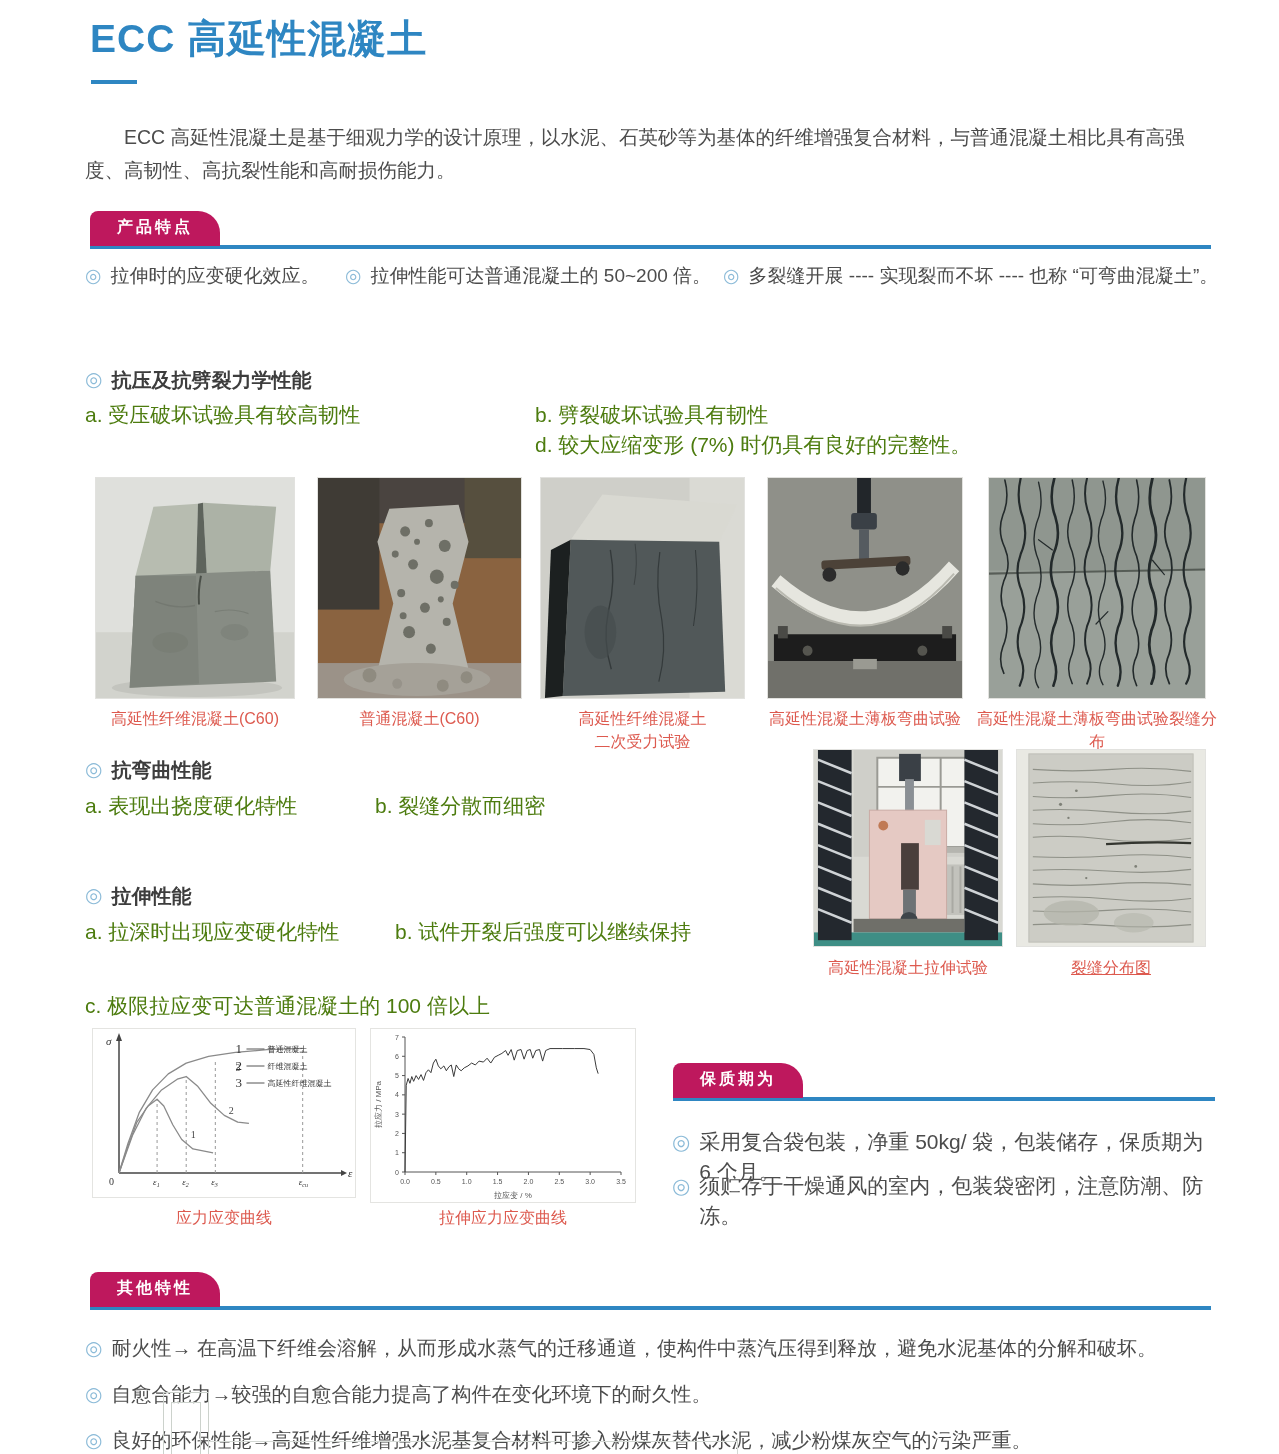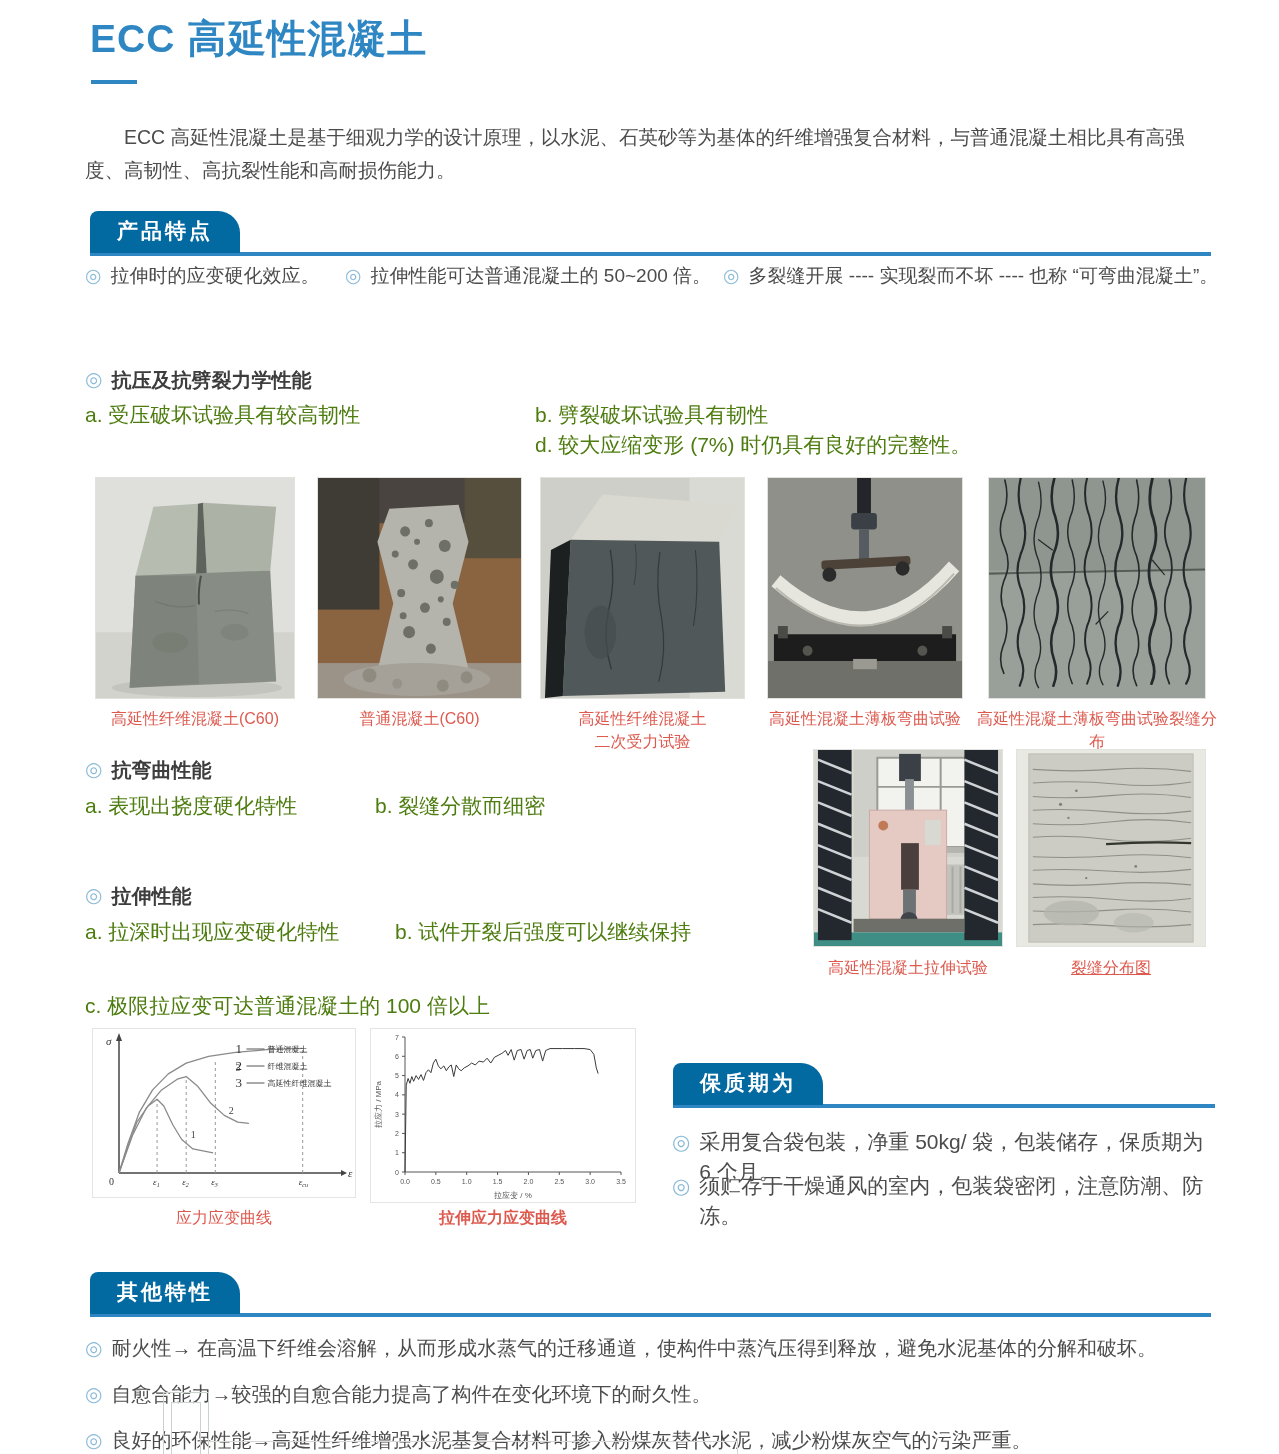--- a/index.html
+++ b/index.html
@@ -2,21 +2,21 @@
 <html><head>
 <meta charset="utf-8">
 <style>
   html,body{margin:0;padding:0;background:#ffffff;}
   #page{position:relative;width:1279px;height:1454px;background:#fff;overflow:hidden;
         font-family:"Liberation Sans","DejaVu Sans",sans-serif;color:#4c4c4c;}
   .abs{position:absolute;}
   .page-title{font-size:39px;font-weight:700;color:#2e86c2;letter-spacing:1px;}
   .title-bar{background:#2e86c2;height:4px;}
   .intro{font-size:19.5px;line-height:33px;text-indent:2em;color:#4c4c4c;}
-  .sec-tab{display:inline-block;background:#0369a1;color:#fff;font-size:21px;font-weight:700;
+  .sec-tab{display:inline-block;background:#be185d;color:#fff;font-size:16px;font-weight:700;
            padding:6px 27px 8px;border-radius:8px 22px 0 0;letter-spacing:3px;}
   .sec-line{height:4px;background:#2e86c2;margin-top:-1px;}
   .bullet{display:flex;align-items:flex-start;font-size:19px;color:#4c4c4c;line-height:27px;}
   .ring{color:#8cbbd8;margin-right:9px;flex:0 0 auto;}
   .bullet-lg{font-size:21px;line-height:30px;}
   .bullet-md{font-size:20px;line-height:28px;}
   .sub-title{display:flex;align-items:flex-start;font-size:20px;font-weight:700;color:#3d3d3d;}
   .sub-title .ring{font-weight:400;}
   .item{font-size:21px;color:#4d7c0f;}
   .photo{border:1px solid #e2e2df;background:#fff;box-sizing:border-box;overflow:hidden;}
@@ -347,21 +347,21 @@
         <line x1="31" y1="27.285714285714292" x2="34" y2="27.285714285714292" stroke="#555" stroke-width="1"></line>
         <text x="28" y="29.785714285714292" font-size="7" fill="#555" text-anchor="end">6</text>
         <line x1="31" y1="8" x2="34" y2="8" stroke="#555" stroke-width="1"></line>
         <text x="28" y="10.5" font-size="7" fill="#555" text-anchor="end">7</text>
         <text x="142" y="169" font-size="8" fill="#555" text-anchor="middle">拉应变 / %</text>
         <text x="10" y="75.5" font-size="8" fill="#555" text-anchor="middle" transform="rotate(-90 10 75.5)">拉应力 / MPa</text>
         <polyline points="34,143 35.23428571428571,56.21428571428571 37.08571428571429,49.464285714285715 38.93714285714286,54.285714285714285 40.78857142857143,47.53571428571428 42.64,52.35714285714285 45.10857142857143,46.57142857142857 47.57714285714286,50.42857142857143 50.04571428571428,45.60714285714286 52.51428571428572,51.39285714285714 54.98285714285714,43.67857142857142 57.45142857142857,40.78571428571429 59.92,43.67857142857142 62.388571428571424,34.035714285714285 64.85714285714286,30.17857142857144 67.3257142857143,36.92857142857143 69.7942857142857,39.82142857142858 72.88,36.92857142857143 75.34857142857143,41.75 77.81714285714285,37.89285714285714 80.28571428571428,35.96428571428572 82.75428571428571,47.53571428571428 85.22285714285714,35.96428571428572 87.69142857142857,39.82142857142858 90.16,41.75 93.24571428571429,38.857142857142854 96.94857142857143,36.92857142857143 100.65142857142858,34.035714285714285 104.35428571428571,35.96428571428572 108.05714285714286,32.10714285714286 112.37714285714286,33.07142857142857 116.08,29.214285714285715 119.78285714285714,34.035714285714285 123.48571428571428,28.250000000000004 127.18857142857144,26.32142857142858 130.89142857142858,24.392857142857128 134.59428571428572,21.499999999999996 137.06285714285713,26.32142857142858 140.14857142857142,20.535714285714285 143.2342857142857,31.14285714285715 146.32,21.499999999999996 150.02285714285716,20.535714285714285 153.10857142857142,30.17857142857144 156.1942857142857,21.499999999999996 159.27999999999997,20.535714285714285 161.74857142857144,29.214285714285715 164.83428571428573,21.499999999999996 168.53714285714287,20.535714285714285 171.62285714285713,32.10714285714286 174.70857142857142,21.499999999999996 179.02857142857144,19.571428571428562 191.37142857142857,19.571428571428562 203.71428571428572,19.571428571428562 212.97142857142856,19.571428571428562 219.14285714285714,20.535714285714285 222.8457142857143,25.357142857142872 225.31428571428572,38.857142857142854 227.16571428571427,44.642857142857146" fill="none" stroke="#3a3a3a" stroke-width="1" stroke-linejoin="round"></polyline>
       </svg>
   </div>
   <div class="abs caption" style="left:92px;top:1206px;width:264px;">应力应变曲线</div>
-  <div class="abs caption" style="left:370px;top:1206px;width:266px;font-weight:bold;">拉伸应力应变曲线</div>
+  <div class="abs caption" style="left:370px;top:1206px;width:266px;">拉伸应力应变曲线</div>
 
   <div class="abs" style="left:673px;top:1063px;width:542px;">
     <div class="sec-tab">保质期为</div>
     <div class="sec-line"></div>
   </div>
   <div class="abs bullet bullet-lg" style="left:672px;top:1127px;width:548px;">
     <span class="ring">◎</span>
     <span>采用复合袋包装，净重 50kg/ 袋，包装储存，保质期为 6 个月。</span>
   </div>
   <div class="abs bullet bullet-lg" style="left:672px;top:1171px;width:548px;">

